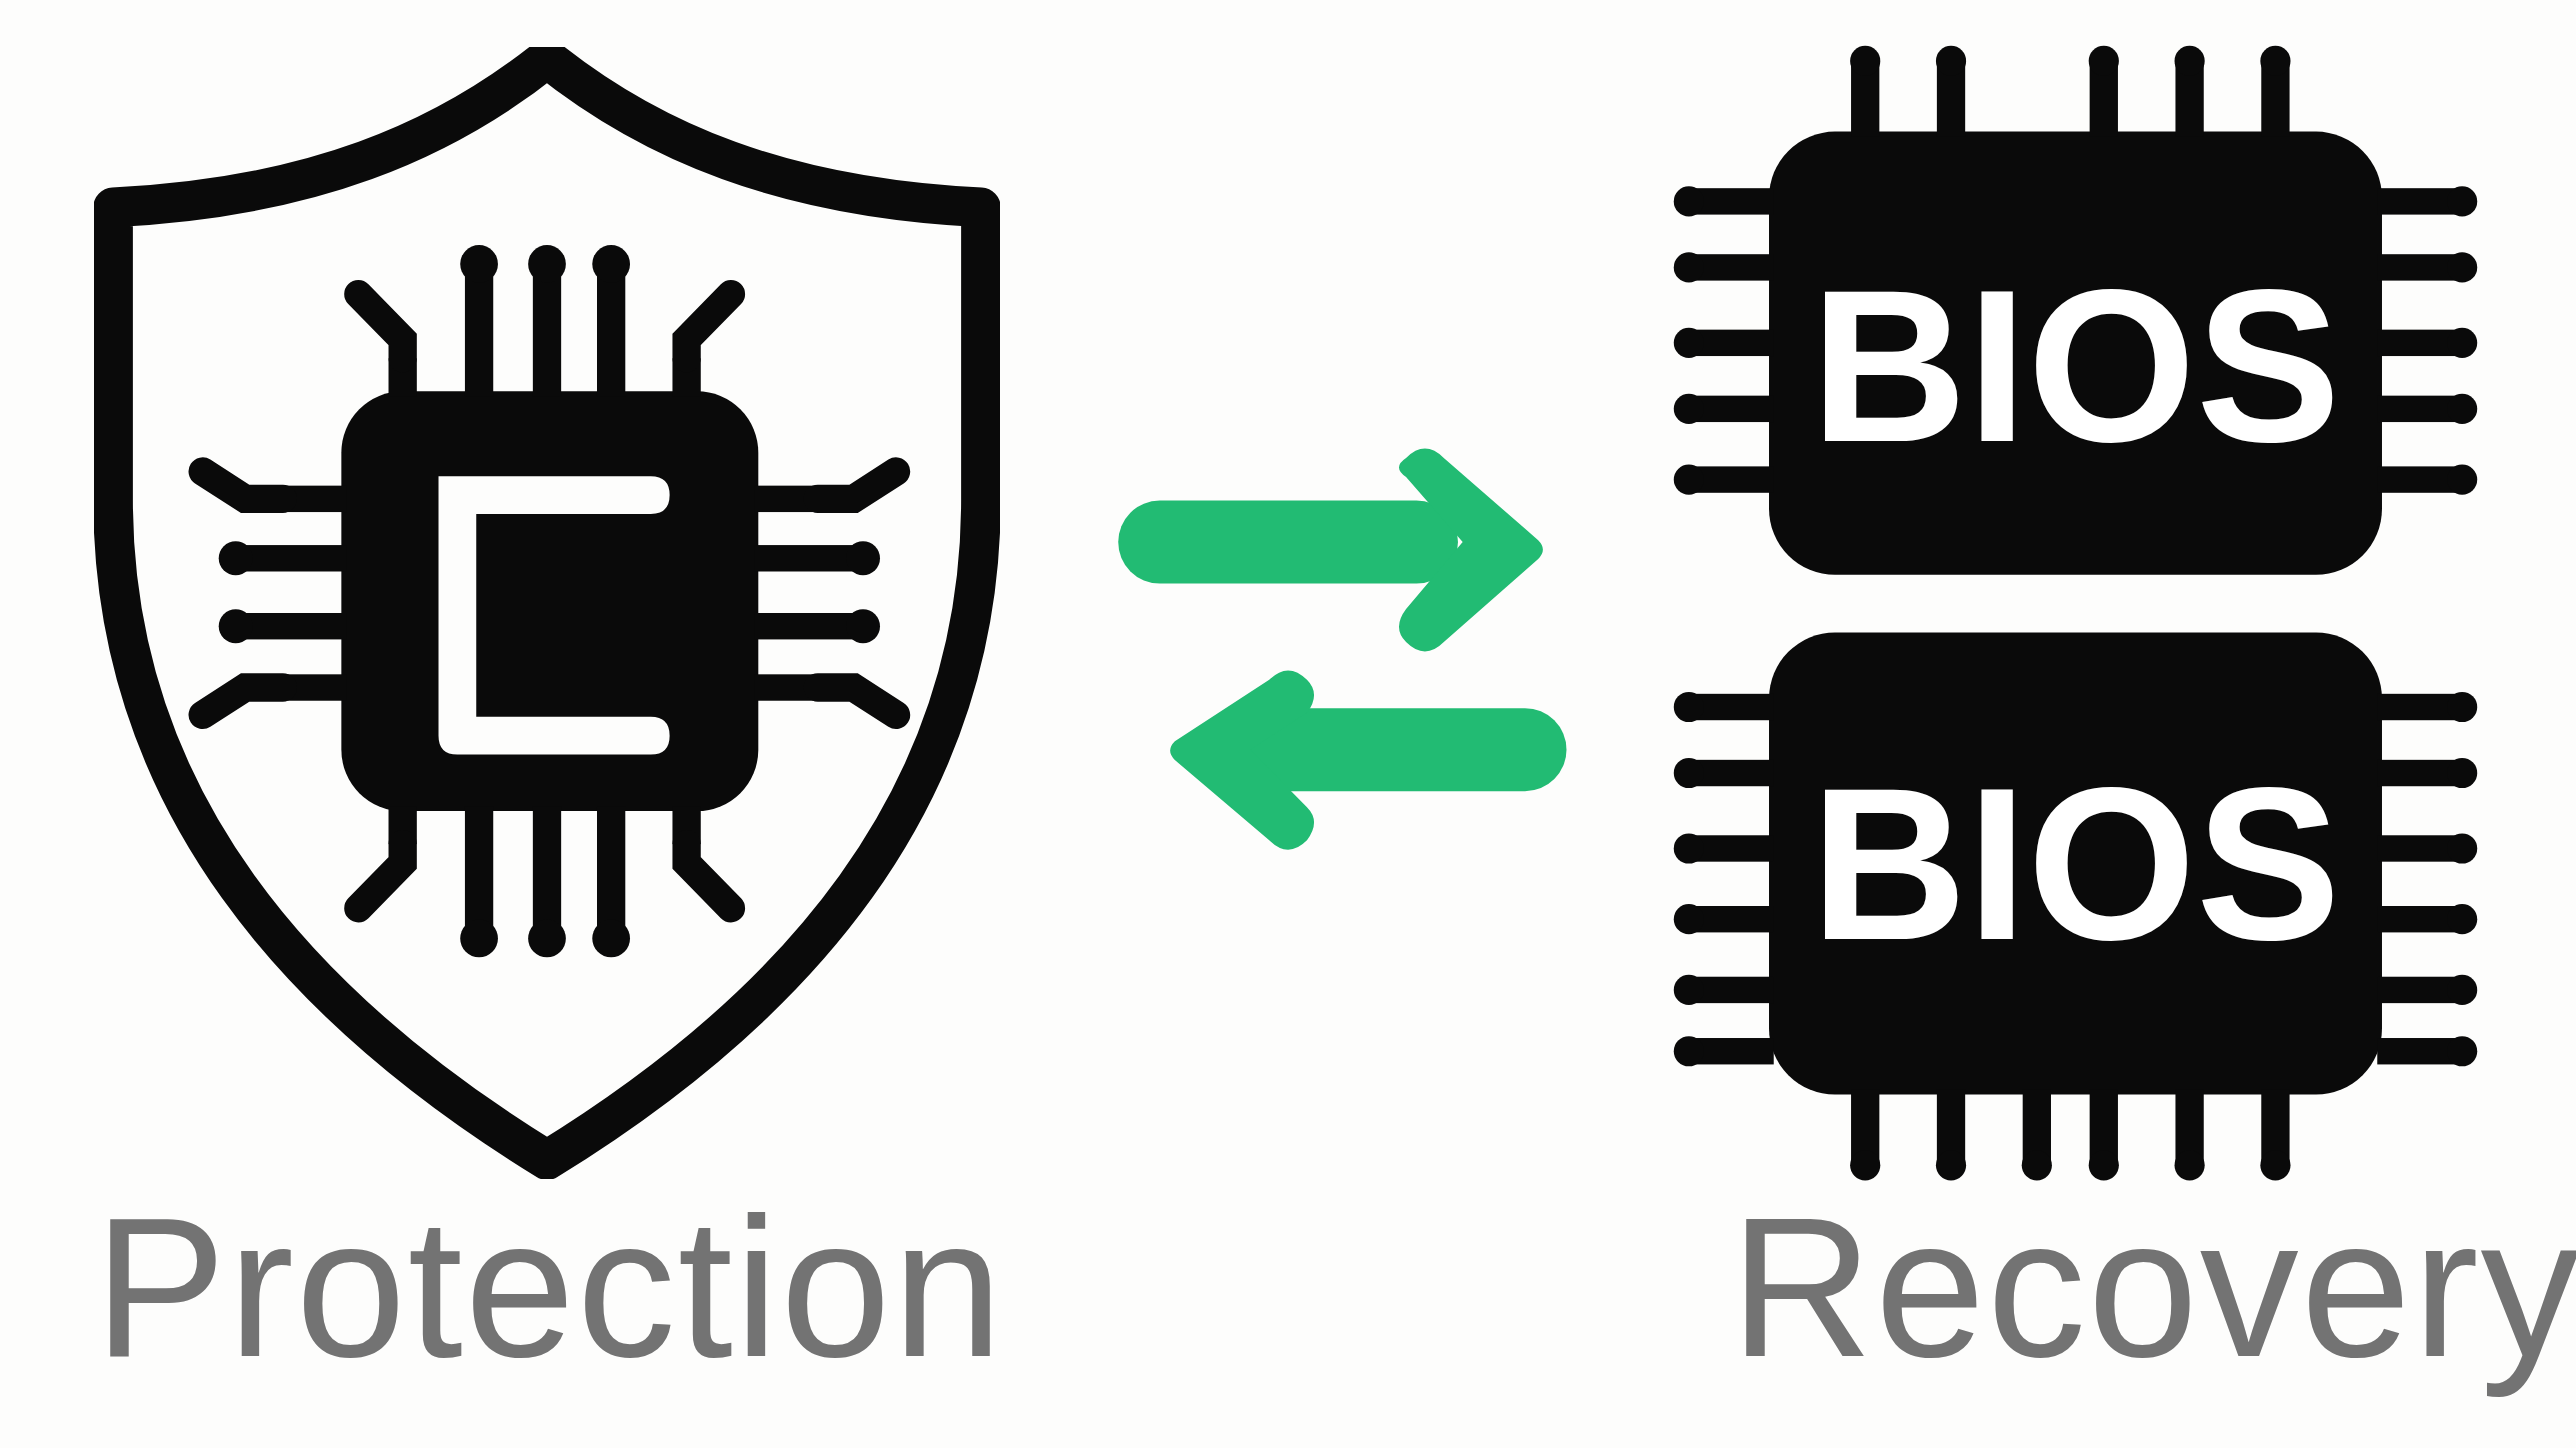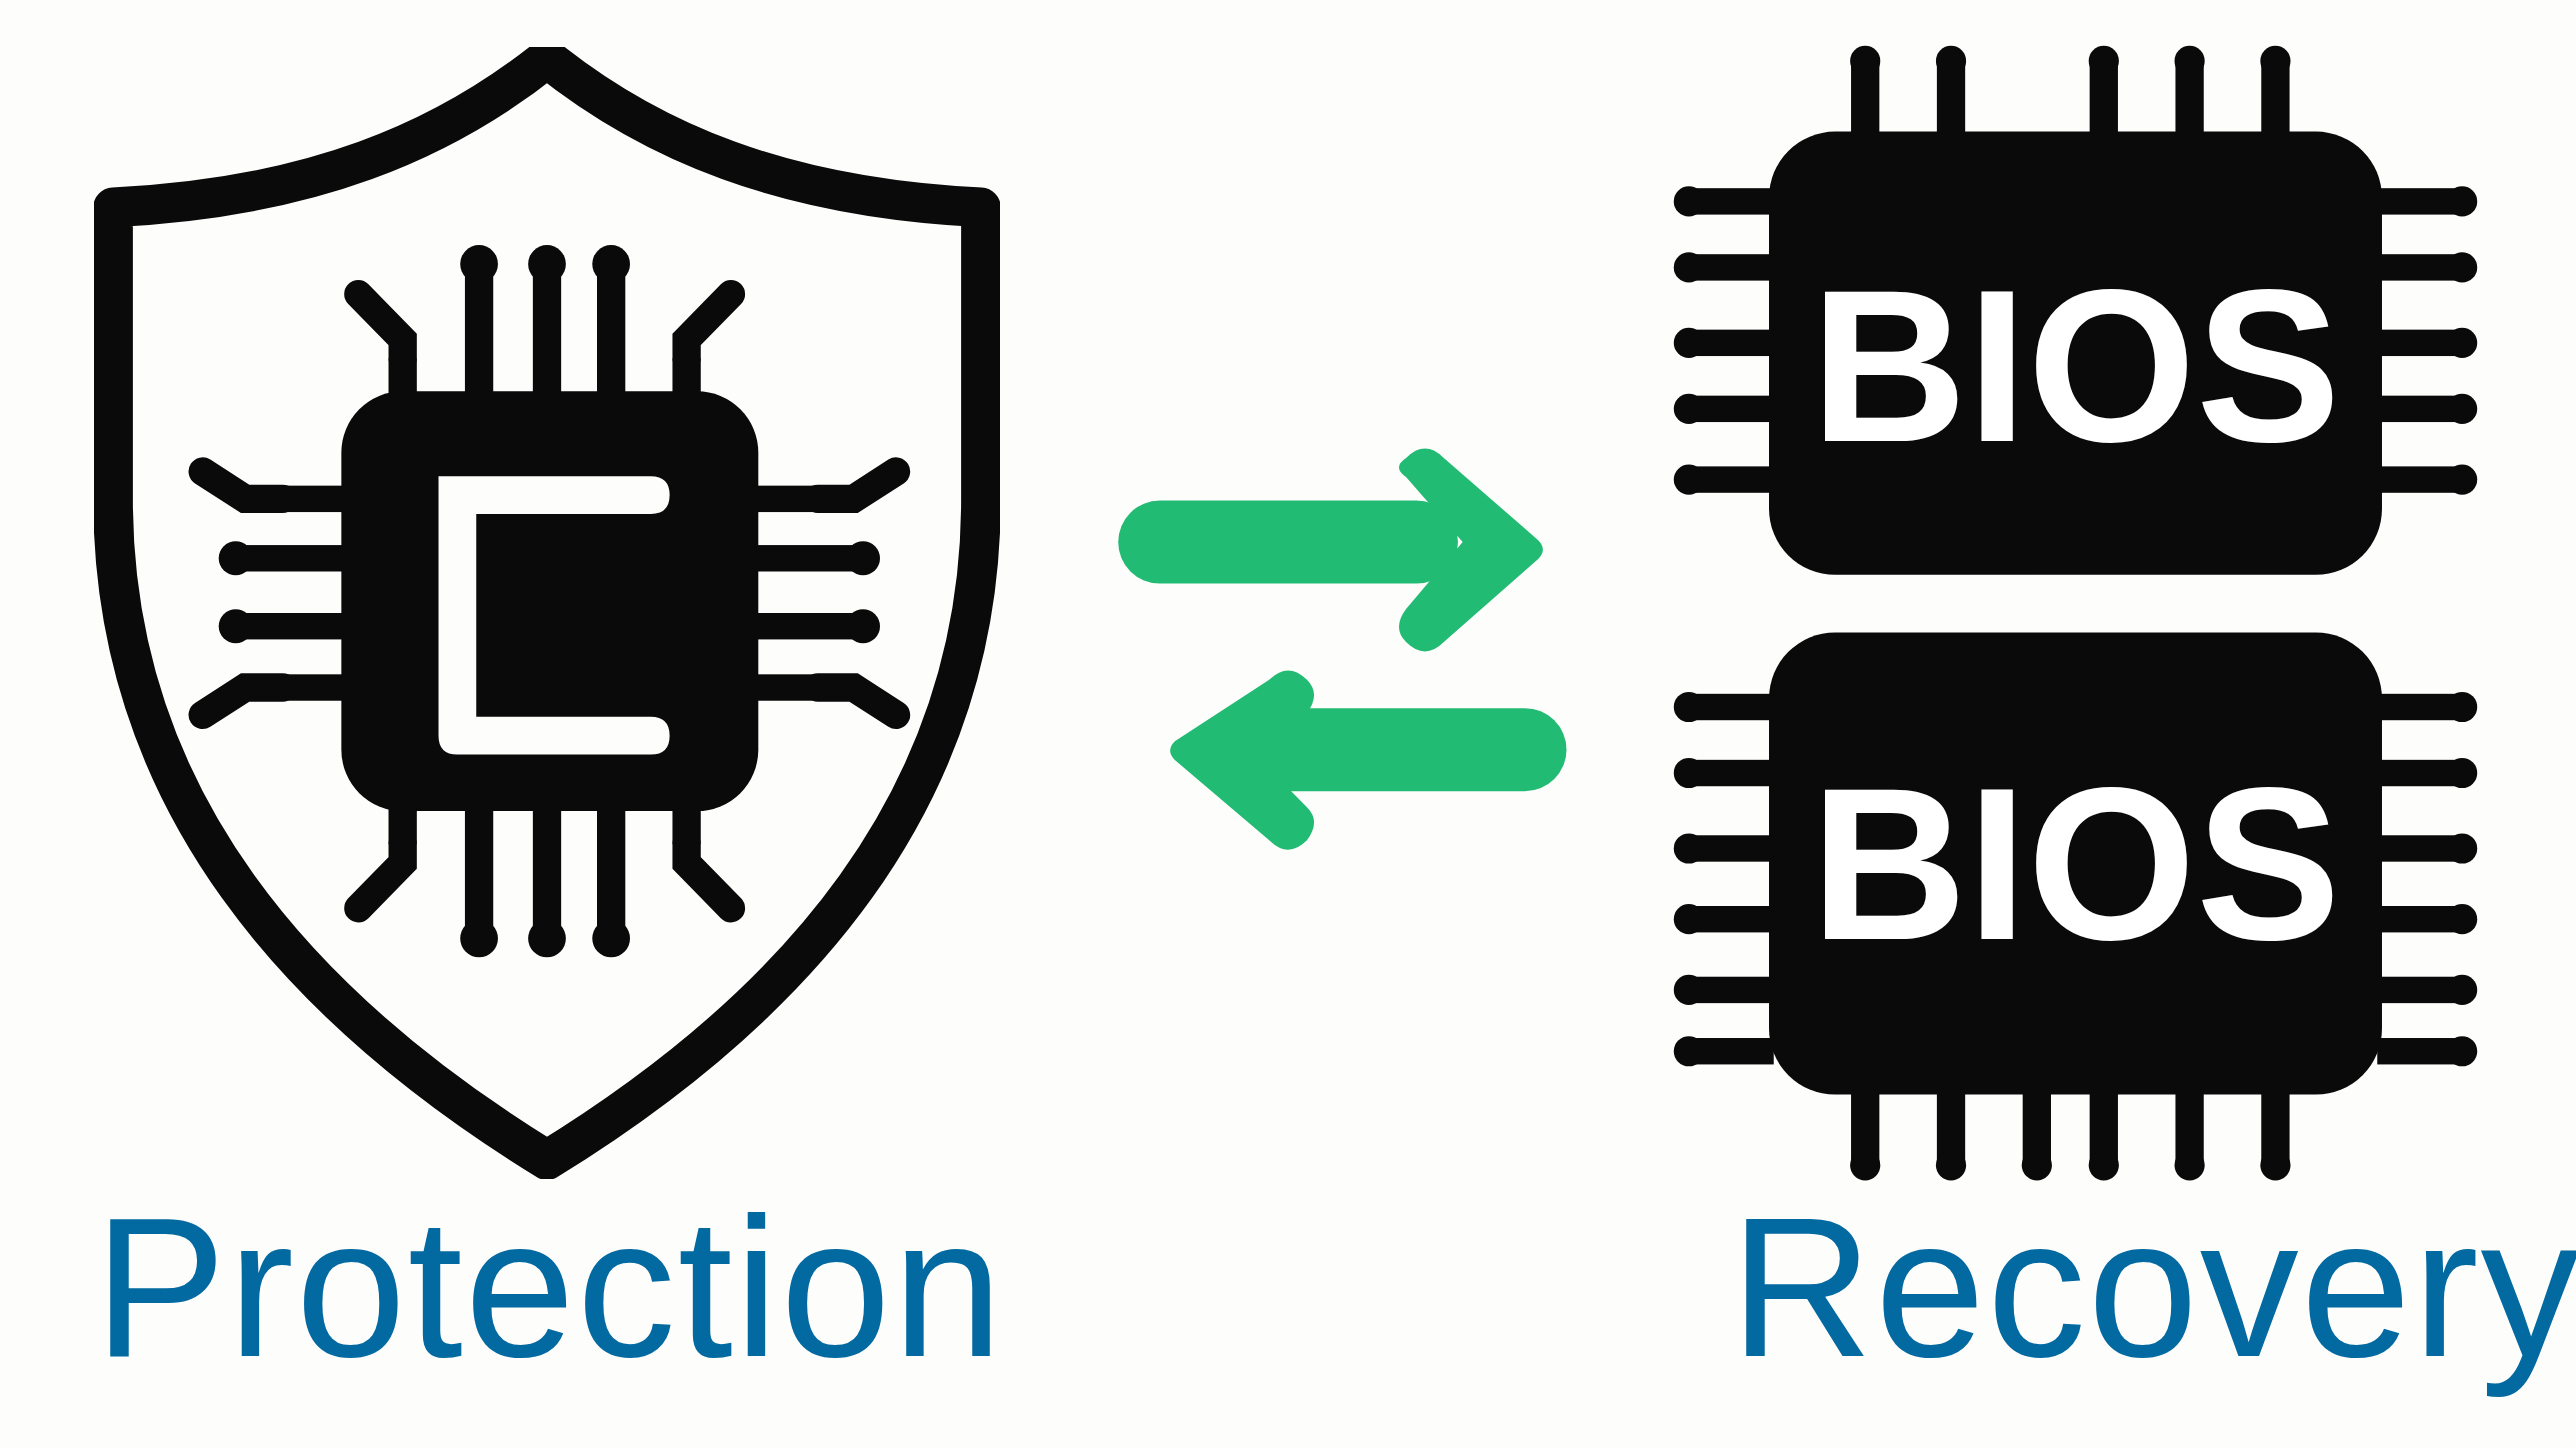--- a/index.html
+++ b/index.html
@@ -1,19 +1,19 @@
 <!DOCTYPE html>
 <html style="font-size:15px"><head>
 <meta charset="utf-8">
 <style>
   html, body { margin:0; padding:0; background:#fdfdfc; }
   body { width:2576px; height:1448px; position:relative; overflow:hidden; font-family:"Liberation Sans", sans-serif; }
   .abs { position:absolute; }
   svg { display:block; }
-  .label { position:absolute; font-family:"Liberation Sans", sans-serif; font-size:198px; color:#0369a1; letter-spacing:1.9px; line-height:1; }
+  .label { position:absolute; font-family:"Liberation Sans", sans-serif; font-size:198px; color:#737373; letter-spacing:1.9px; line-height:1; }
   .bios-text { font-family:"Liberation Sans", sans-serif; font-weight:bold; fill:#ffffff; }
 </style>
 </head>
 <body>
 
 <div class="abs" style="left:94px;top:47px;width:906px;height:1132px;">
   <svg width="906" height="1132" viewBox="0 0 960 1200">
 
     <path d="M480 12 C370 100 230 160 20 170 L20 480 C20 800 220 1020 480 1180 C740 1020 940 800 940 480 L940 170 C730 160 590 100 480 12 Z" fill="none" stroke="#0a0a0a" stroke-width="42" stroke-linejoin="round"></path>
 

